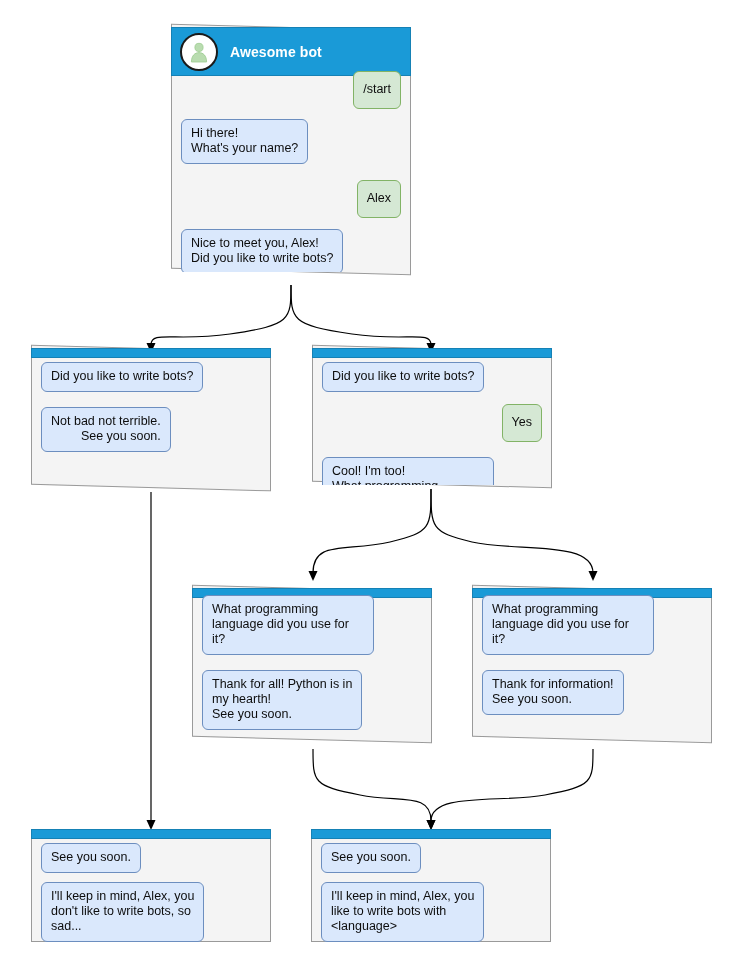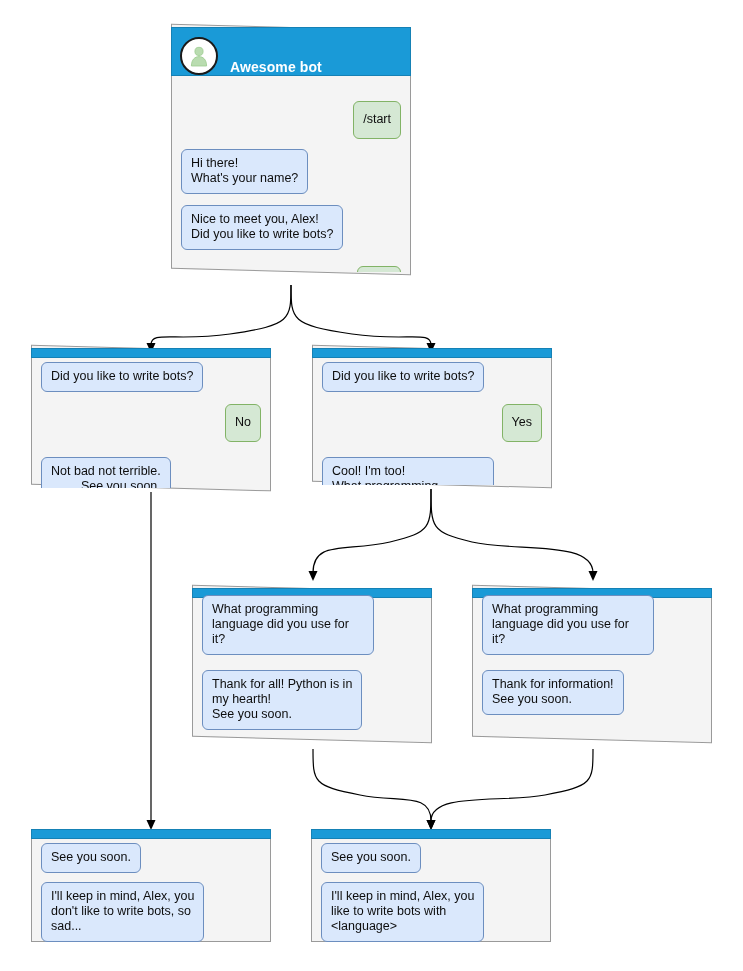--- a/index.html
+++ b/index.html
@@ -74,21 +74,21 @@
     width: 100%;
     background: #1a9ad7;
     box-sizing: border-box;
     z-index: 3;
   }
   .card-header.thin { height: 10px; border: 1px solid #1581b5; }
   .card-header.tall {
     height: 49px;
     border: 1px solid #1581b5;
     display: flex;
-    align-items: flex-end;
+    align-items: center;
     padding-left: 8px;
   }
   .bot-title {
     color: #ffffff;
     font-size: 14px;
     font-weight: bold;
     margin-left: 12px;
     letter-spacing: 0.1px;
   }
   .avatar {
@@ -173,49 +173,46 @@
       <div class="card-header tall">
         <div class="avatar">
           <svg width="22" height="22" viewBox="0 0 22 22" aria-hidden="true">
             <circle cx="11" cy="6.4" r="4.1" fill="#b9dcb0" stroke="#9ccb8f" stroke-width="0.8"></circle>
             <path d="M 3.4 21 C 3.4 14.6 7.0 11.6 11 11.6 C 15 11.6 18.6 14.6 18.6 21 Z" fill="#b9dcb0" stroke="#9ccb8f" stroke-width="0.8"></path>
           </svg>
         </div>
         <div class="bot-title">Awesome bot</div>
       </div>
 
-      <div class="messages" style="top:74px;">
+      <div class="messages" style="top:44px;">
         <div class="msg-row user">
           <div class="bubble user tall-pad">/start</div>
         </div>
         <div class="msg-row bot" style="margin-top:10px;">
           <div class="bubble bot">Hi there!
 What's your name?</div>
         </div>
+        <div class="msg-row user" style="margin-top:16px;">
+          <div class="bubble user tall-pad">Alex</div>
+        </div>
         <div class="msg-row bot" style="margin-top:11px;">
           <div class="bubble bot">Nice to meet you, Alex!
 Did you like to write bots?</div>
         </div>
-        <div class="msg-row user" style="margin-top:16px;">
-          <div class="bubble user tall-pad">Alex</div>
-        </div>
       </div>
     </div>
   </div>
 
   <div class="card tilt" style="left:31px; top:348px; width:240px; height:140px;">
     <div class="card-skew"></div>
     <div class="card-inner">
       <div class="card-header thin"></div>
       <div class="messages" style="top:14px;">
         <div class="msg-row bot">
           <div class="bubble bot">Did you like to write bots?</div>
-        </div>
-        <div class="msg-row user" style="margin-top:12px;">
-          <div class="bubble user tall-pad">No</div>
         </div>
         <div class="msg-row bot" style="margin-top:15px;text-align:right;">
           <div class="bubble bot">Not bad not terrible.
 See you soon.</div>
         </div>
       </div>
     </div>
   </div>
 
   <div class="card tilt" style="left:312px; top:348px; width:240px; height:137px;">

